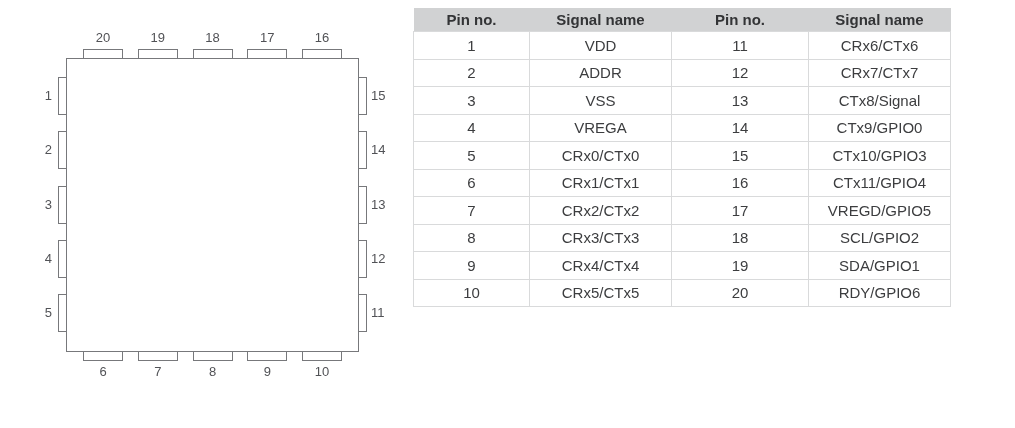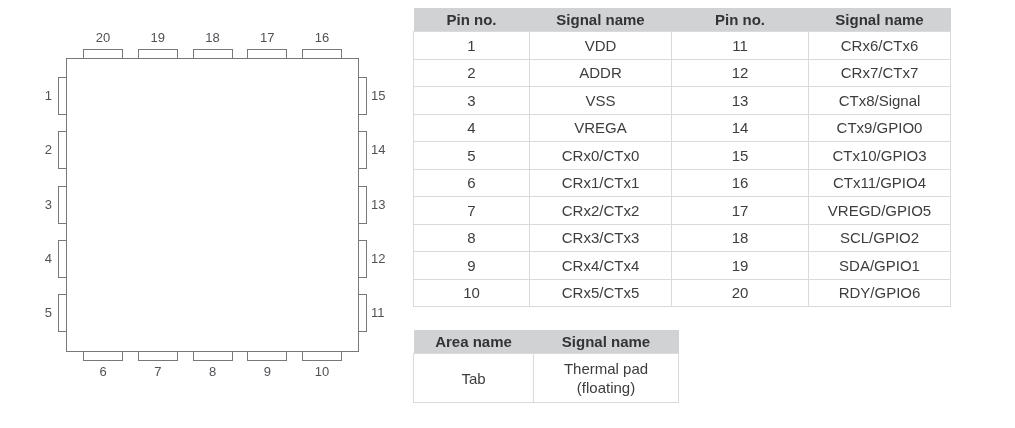--- a/index.html
+++ b/index.html
@@ -182,33 +182,14 @@
         </tr>
         <tr>
           <td>10</td>
           <td>CRx5/CTx5</td>
           <td>20</td>
           <td>RDY/GPIO6</td>
         </tr>
       </tbody>
   </table>
 
-  <table id="area-table">
-    <colgroup>
-      <col style="width:120px">
-        <col style="width:145px">
-    </colgroup>
-    <thead>
-        <tr>
-          <th>Area name</th>
-          <th>Signal name</th>
-        </tr>
-      </thead>
-    <tbody>
-        <tr>
-          <td>Tab</td>
-          <td>Thermal pad
-(floating)</td>
-        </tr>
-      </tbody>
-  </table>
 
 </div>
 
 </body></html>

